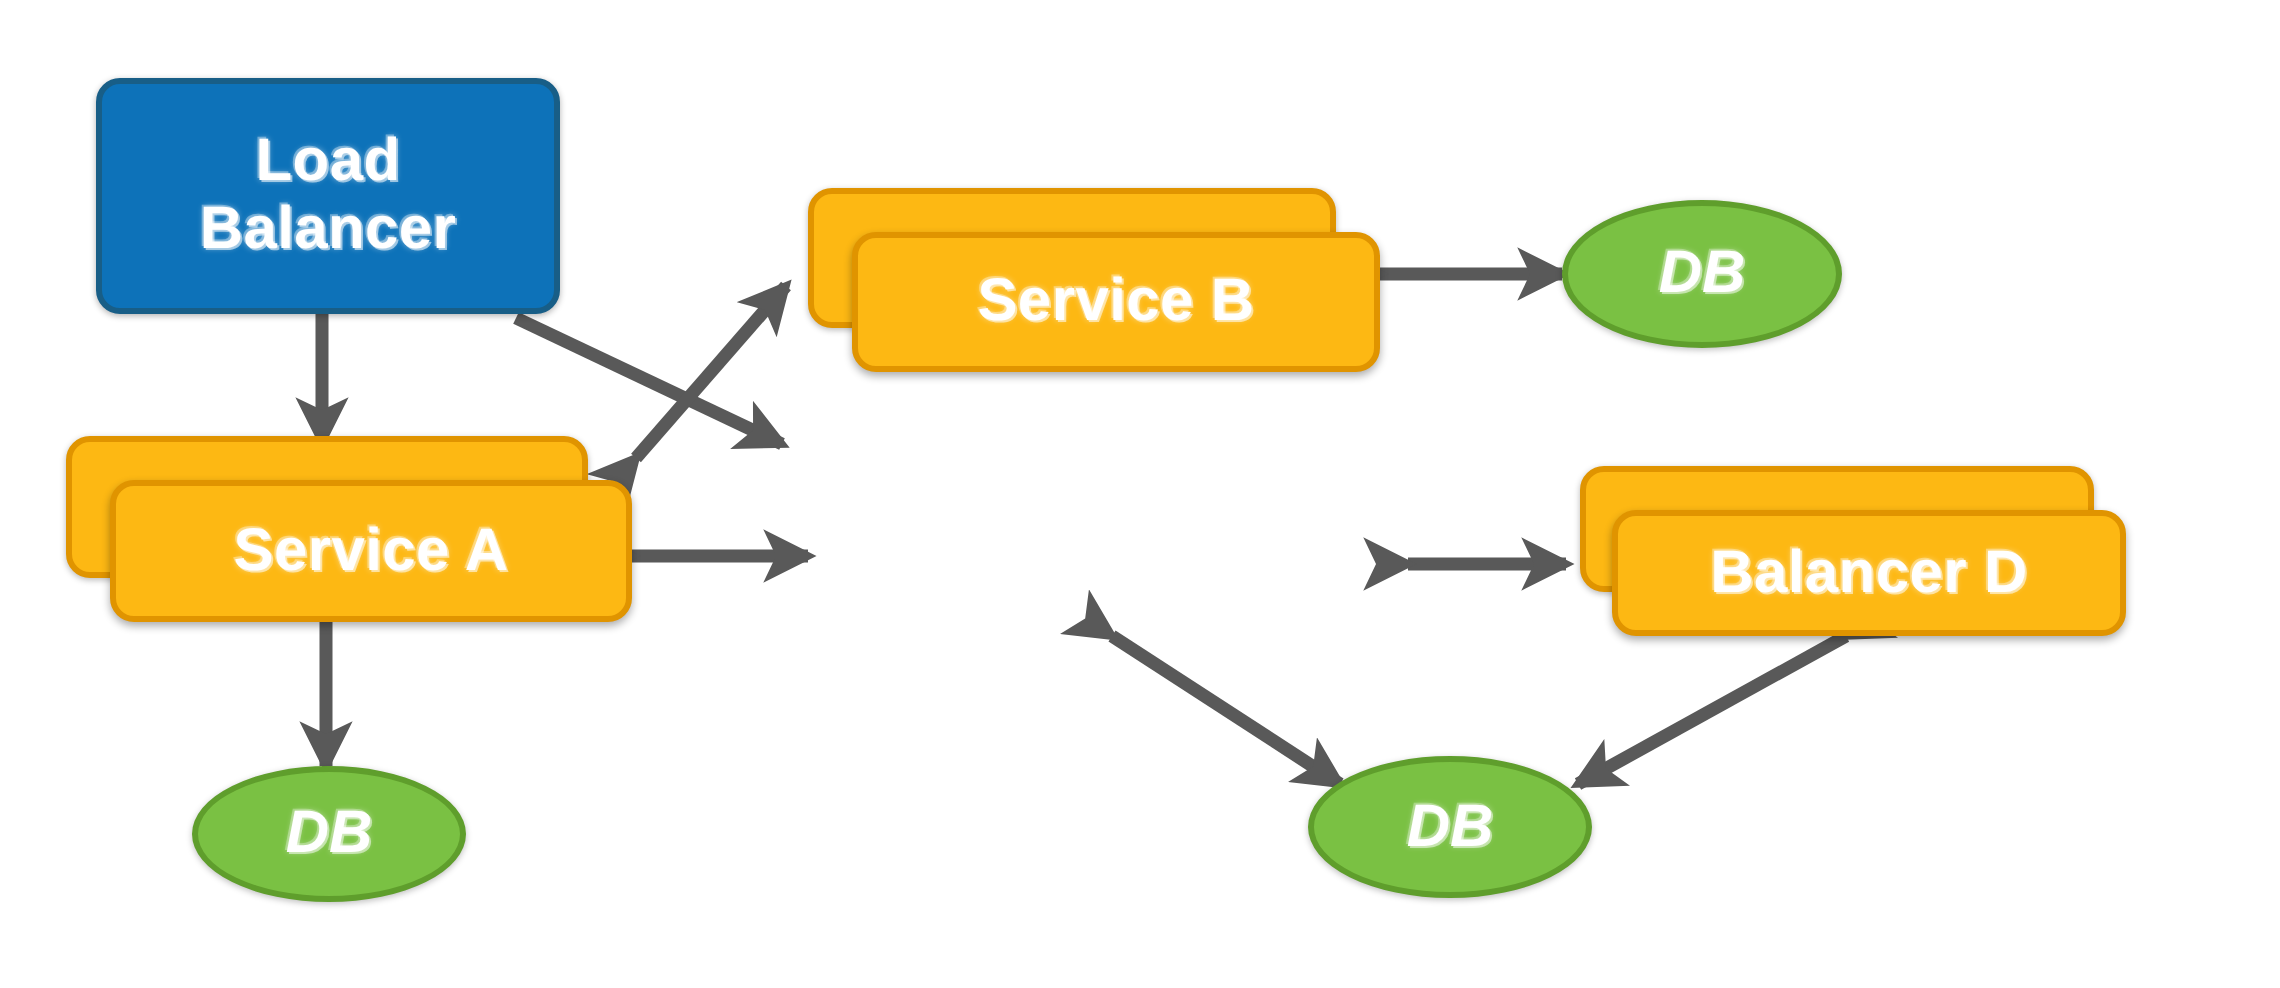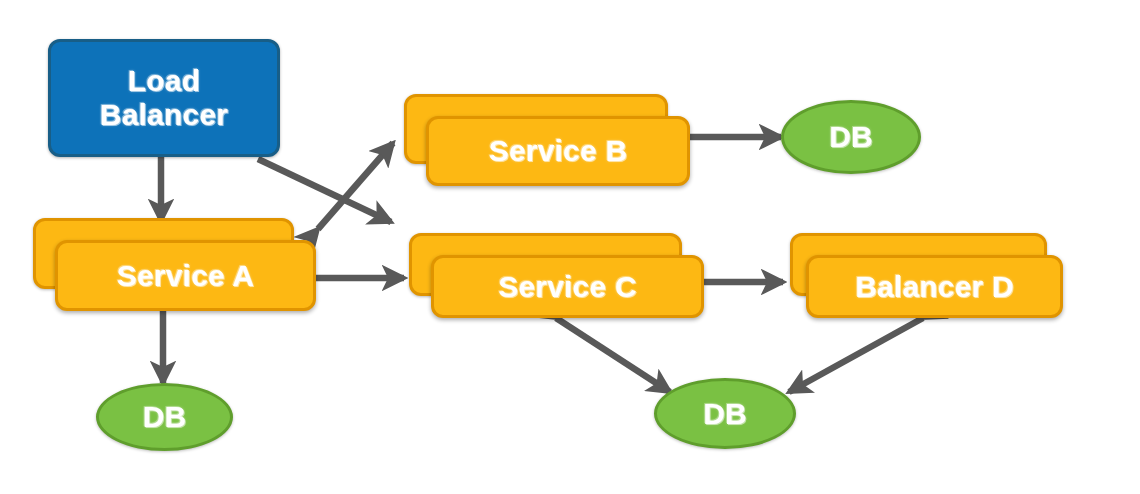--- a/index.html
+++ b/index.html
@@ -78,20 +78,21 @@
   .ellipse {
     position: absolute;
     box-sizing: border-box;
     border-radius: 50%;
     background: #7ac143;
     border: 3px solid #5f9e2c;
     display: flex;
     align-items: center;
     justify-content: center;
     box-shadow: 0 1px 3px rgba(0,0,0,0.25);
+    font-style: italic;
   }
   .ellipse-label {
     color: #ffffff;
     font-size: 30px;
     font-weight: bold;
     text-shadow:
        1px  1px 0 rgba(255,255,255,0.5),
       -1px -1px 0 rgba(255,255,255,0.3),
        0 0 3px rgba(255,255,255,0.45);
     user-select: none;
@@ -154,26 +155,20 @@
     </div>
   </div>
 
   <div class="node" style="left:33px; top:218px; width:311px; height:93px;">
     <div class="card card-orange card-back" style="left:0; top:0; width:261px; height:71px;"></div>
     <div class="card card-orange card-front" style="left:22px; top:22px; width:261px; height:71px;">
       <span class="card-label">Service A</span>
     </div>
   </div>
 
-  <div class="node" style="left:409px; top:233px; width:295px; height:85px;">
-    <div class="card card-orange card-back" style="left:0; top:0; width:273px; height:63px;"></div>
-    <div class="card card-orange card-front" style="left:22px; top:22px; width:273px; height:63px;">
-      <span class="card-label">Service C</span>
-    </div>
-  </div>
 
   <div class="node" style="left:790px; top:233px; width:273px; height:85px;">
     <div class="card card-orange card-back" style="left:0; top:0; width:257px; height:63px;"></div>
     <div class="card card-orange card-front" style="left:16px; top:22px; width:257px; height:63px;">
       <span class="card-label">Balancer D</span>
     </div>
   </div>
 
   <div class="node" style="left:96px; top:383px; width:137px; height:68px;">
     <div class="ellipse" style="left:0; top:0; width:137px; height:68px;">

